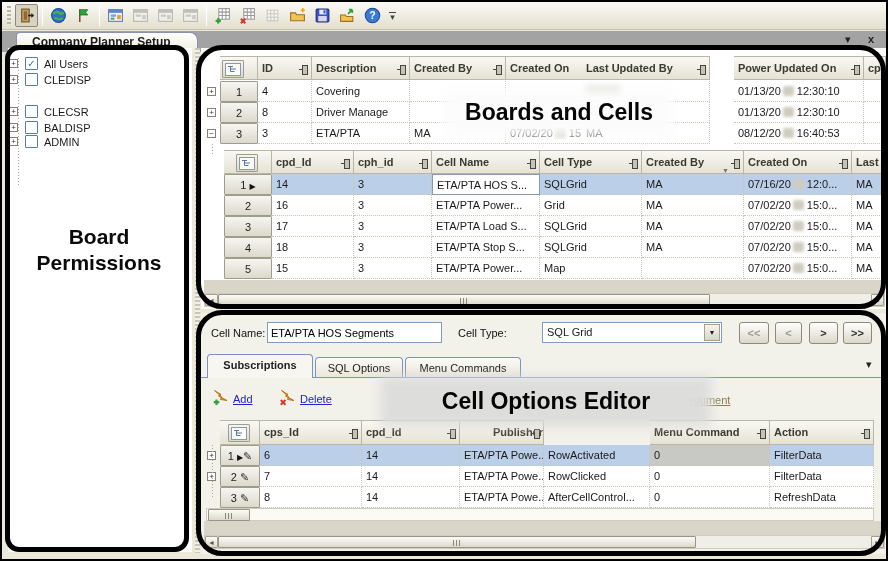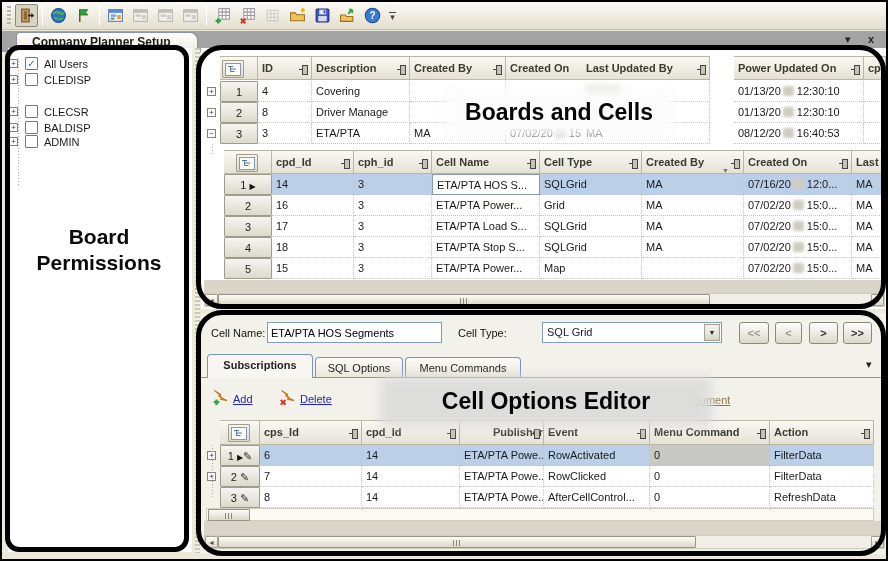--- a/index.html
+++ b/index.html
@@ -454,21 +454,20 @@
         <span class="band-btn" style="left:8px;">
           <svg width="16" height="13" viewBox="0 0 16 13">
             <rect x="0.5" y="0.5" width="15" height="12" fill="#fcfcf7" stroke="#8a96b4"></rect>
             <path d="M3 3.5h5M5.5 3.5v5M5.5 6h5.5M5.5 8.5h4" stroke="#5a76a8" fill="none"></path>
           </svg>
         </span>
       </span>
     <span class="hcell d2" style="height:25px;"><span>cps_Id</span><span class="pin"></span></span>
     <span class="hcell d3" style="height:25px;"><span>cpd_Id</span><span class="pin"></span></span>
     <span class="hcell d4" style="height:25px;text-align:right;"><span>Publisher</span><span class="pin"></span></span>
-    <span class="hcell d5" style="height:25px;"><span>Event</span><span class="pin"></span></span>
     <span class="hcell d6" style="height:25px;"><span>Menu Command</span><span class="pin"></span></span>
     <span class="hcell d7" style="height:25px;"><span>Action</span><span class="pin"></span></span>
   </div>
 
   <div class="row sel" style="top:443px;">
     <span class="exp plus gexp" style="left:205px;"></span>
     <span class="rowhdr d1"><span>1</span> <span class="arrow-ic">▶</span><span class="pencil-ic">✎</span></span>
     <span class="cell d2">6</span>
     <span class="cell d3">14</span>
     <span class="cell d4">ETA/PTA Powe...</span>

